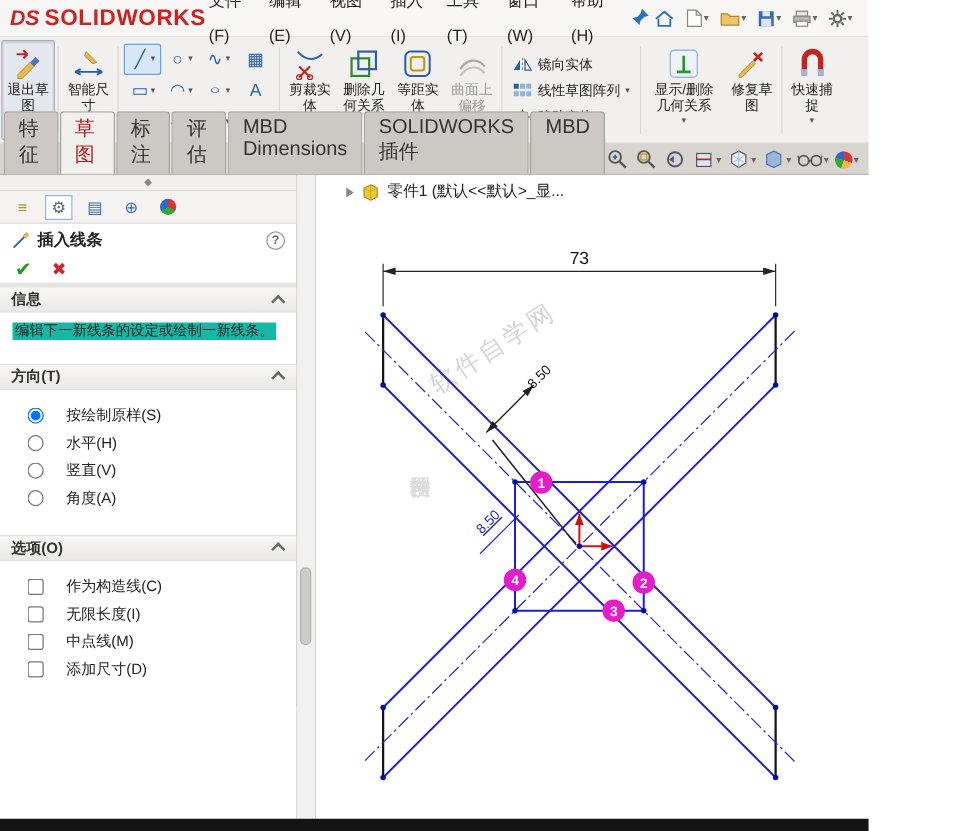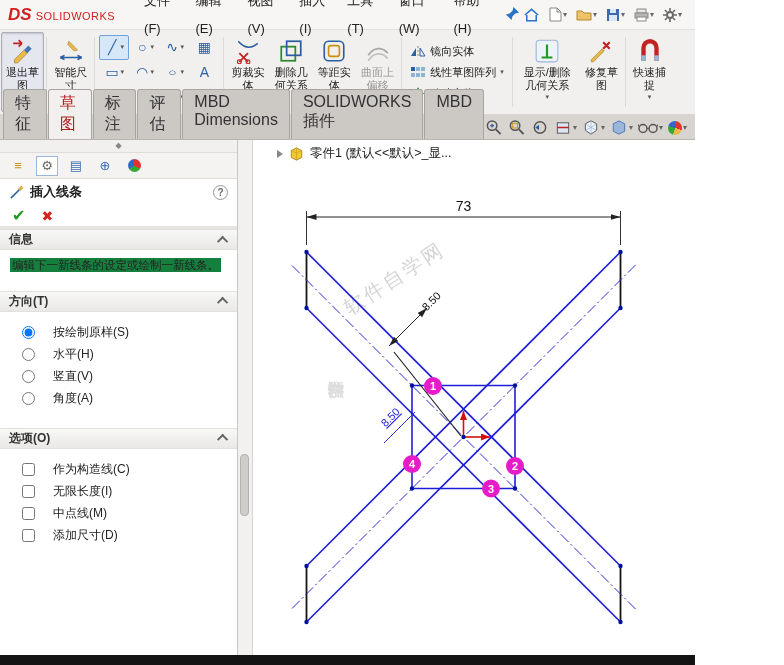--- a/index.html
+++ b/index.html
@@ -4,21 +4,21 @@
 <style>
   * { margin:0; padding:0; box-sizing:border-box; }
   html,body { width:784px; height:665px; overflow:hidden; }
   body { font-family:"Liberation Sans","DejaVu Sans",sans-serif; font-size:12px; color:#222; background:#fff; }
   #app { position:relative; width:695px; height:665px; background:#fff; overflow:hidden; }
 
   
   .menubar { height:30px; background:#f7f6f4; border-bottom:1px solid #e2e0dc; display:flex; align-items:center; padding:0 6px 0 8px; }
   .brand { display:flex; align-items:baseline; gap:4px; width:150px; }
   .brand .ds { font-style:italic; font-weight:bold; font-size:17px; color:#d02020; }
-  .brand .bw { font-weight:normal; font-size:11px; color:#d02020; letter-spacing:.5px; }
+  .brand .bw { font-weight:bold; font-size:18px; color:#d02020; letter-spacing:.5px; }
   .menu-item { padding:0 9px; font-size:13px; line-height:28px; cursor:default; }
   .pin { margin-left:8px; }
   .qa { margin-left:auto; display:flex; align-items:center; gap:3px; padding-right:4px; }
   .qa-btn { display:flex; align-items:center; gap:1px; padding:2px 3px; border-radius:2px; }
   .qa-caret { font-size:8px; color:#666; }
 
   
   .ribbon { height:85px; background:#f1f0ee; border-bottom:1px solid #d8d6d2; display:flex; align-items:stretch; padding:2px 1px; }
   .rsep { width:1px; background:#dcdad6; margin:5px 2px; }
   .bigbtn { display:flex; flex-direction:column; align-items:center; padding:4px 3px 1px; gap:1px; border:1px solid transparent; border-radius:2px; }
@@ -56,21 +56,21 @@
   .mgr-tab.active { background:#fff; border-color:#9ab6d8; }
   .colorwheel { width:13px; height:13px; border-radius:50%; background:conic-gradient(#d33 0 33%,#3a3 33% 66%,#36c 66% 100%); }
   .pm-title { height:26px; display:flex; align-items:center; gap:6px; padding:0 9px; font-weight:bold; font-size:13px; }
   .pm-help { margin-left:auto; width:15px; height:15px; border:1px solid #9a9894; border-radius:50%; font-size:10px; font-weight:bold; color:#6a6864; display:flex; align-items:center; justify-content:center; }
   .okrow { height:24px; display:flex; align-items:center; gap:16px; padding:0 12px; border-bottom:3px solid #e6e4e0; }
   .ok { color:#1f9d1f; font-weight:900; font-size:16px; }
   .cancel { color:#d42222; font-weight:900; font-size:14px; }
   .sec-head { height:21px; display:flex; align-items:center; padding:0 9px; background:linear-gradient(#f8f8f7,#e9e8e6); border-top:1px solid #e2e0dc; border-bottom:1px solid #e2e0dc; font-weight:bold; font-size:12px; color:#333; }
   .chev { margin-left:auto; width:8px; height:8px; border-left:2px solid #666; border-top:2px solid #666; transform:rotate(45deg) translateY(2px); }
   .sec-body { padding:7px 8px 16px 10px; font-size:11.5px; }
-  .highlight { background:#15803d; padding:1px 2px; line-height:1.55; }
+  .highlight { background:#14b8a6; padding:1px 2px; line-height:1.55; }
   .optrow { display:flex; align-items:center; gap:18px; margin:5px 0 5px 12px; font-size:12px; }
   .optrow input { width:13px; height:13px; margin:0; }
   .panel-fill { flex:1; background:#fff; }
 
   
   .scrollstrip { width:15px; background:#f2f1ef; border-right:1px solid #d6d4d0; position:relative; }
   .scrollthumb { position:absolute; left:2px; width:9px; top:314px; height:62px; background:#cfcdc9; border:1px solid #b4b2ae; border-radius:4px; }
 
   
   .graphics { flex:1; position:relative; background:#fff; }

